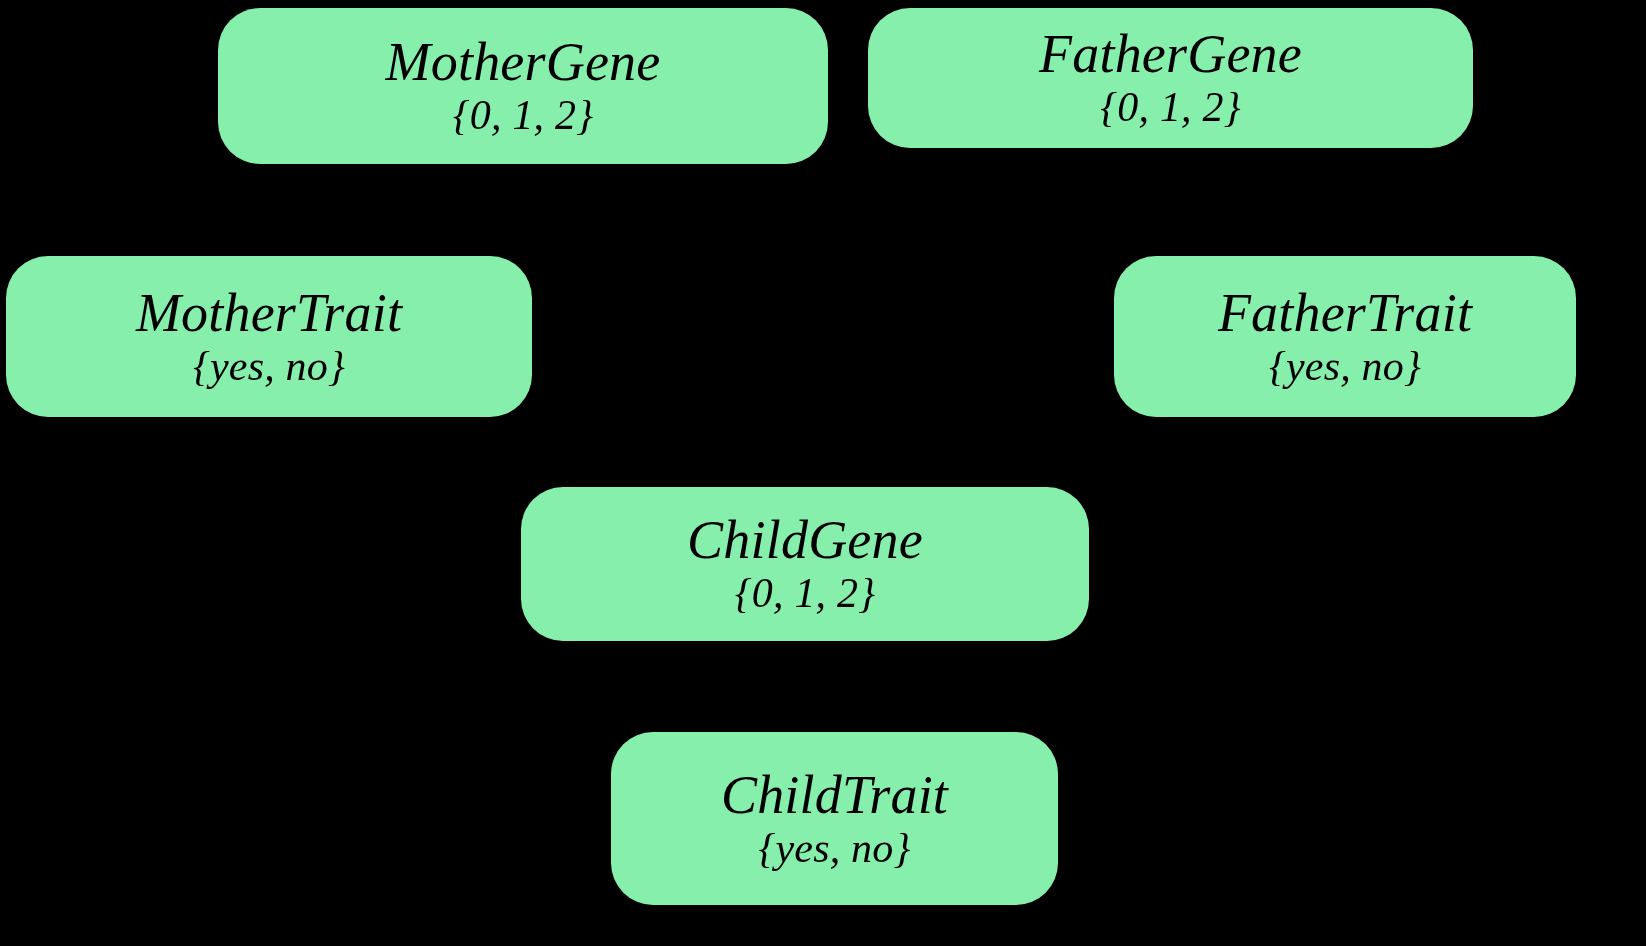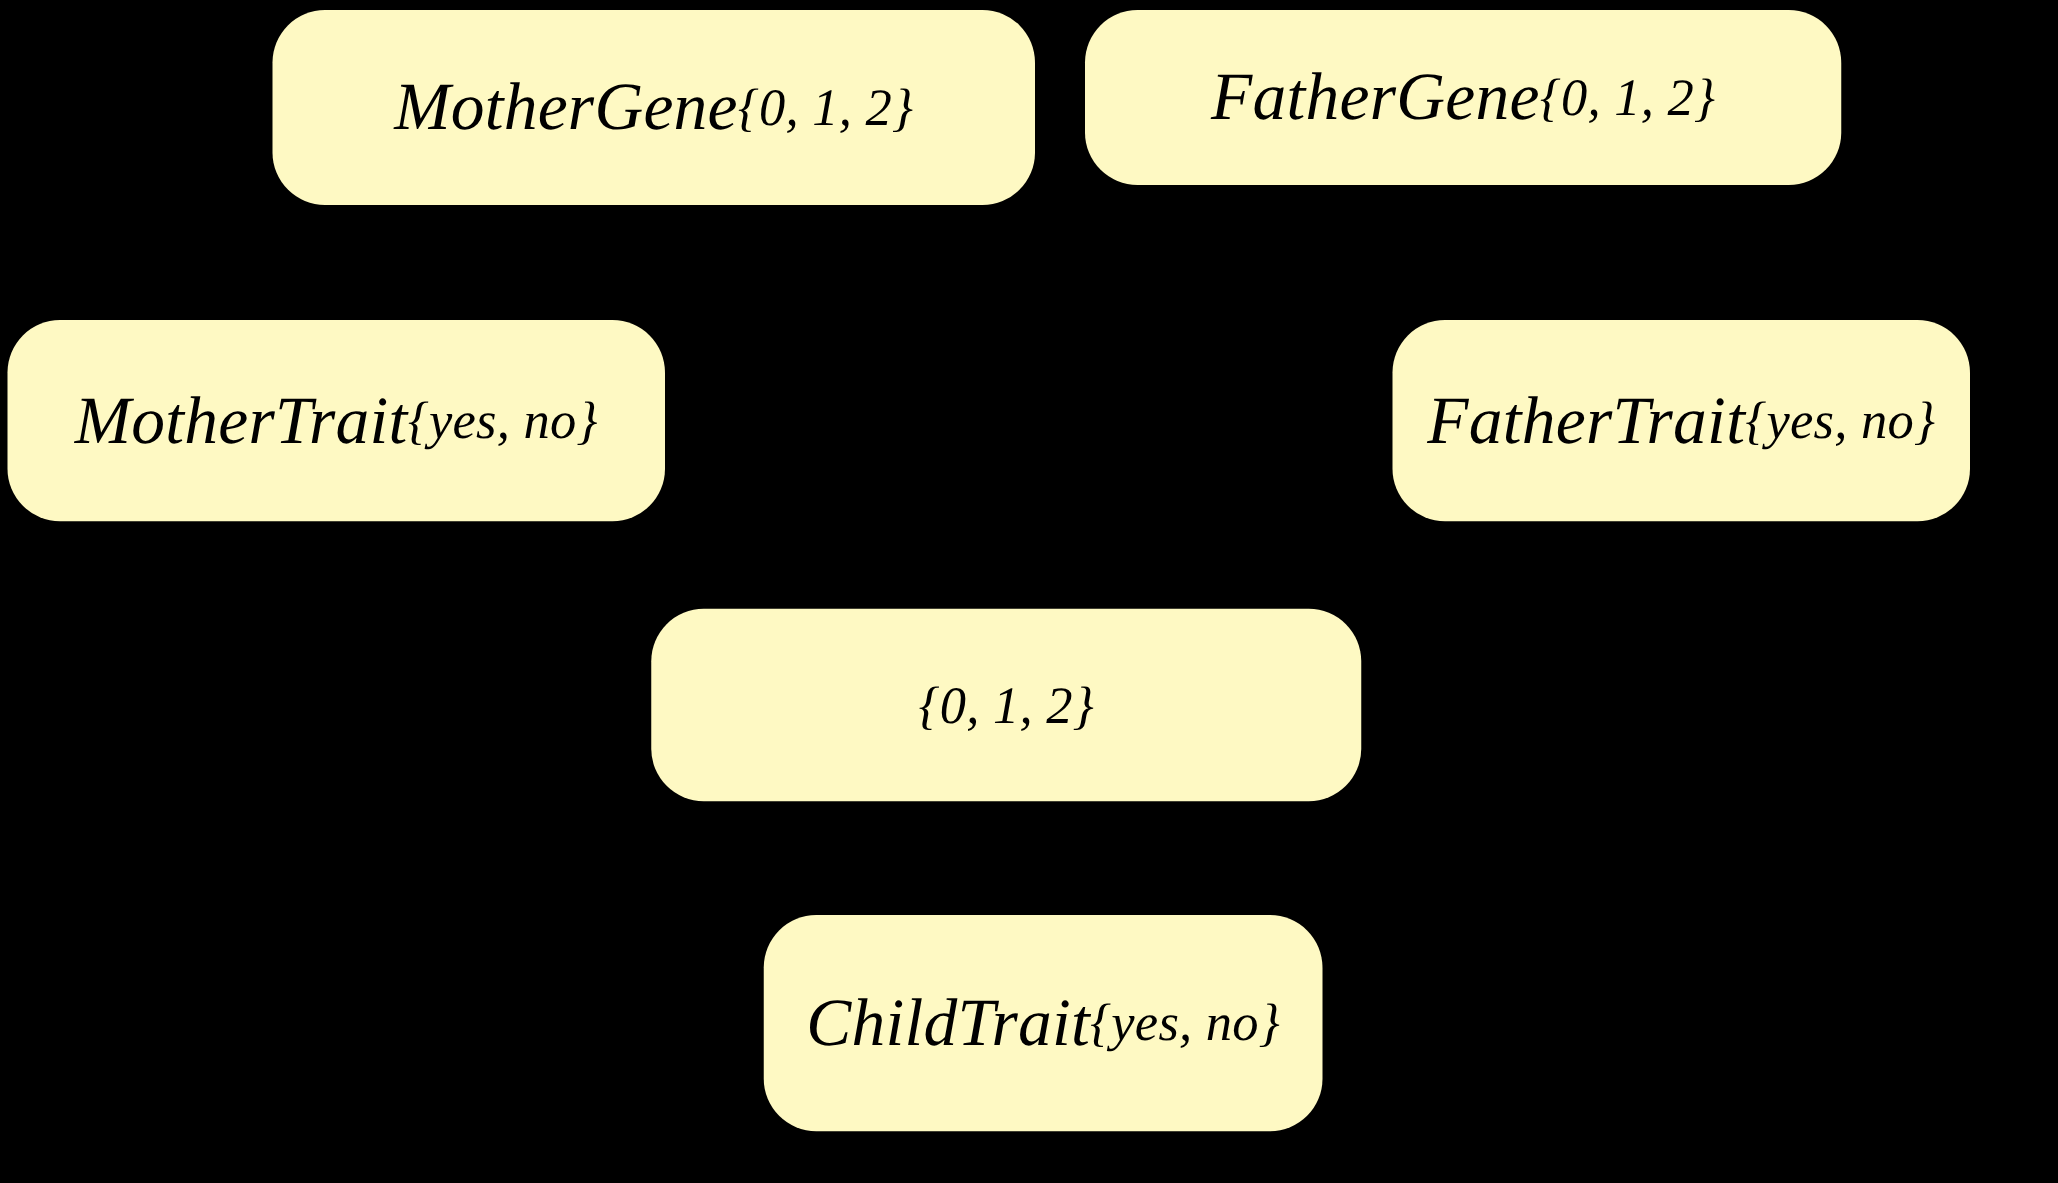--- a/index.html
+++ b/index.html
@@ -11,25 +11,25 @@
   #canvas {
     position: relative;
     width: 1646px;
     height: 946px;
     background: #000000;
     overflow: hidden;
     font-family: "Liberation Serif", "DejaVu Serif", serif;
   }
   .node {
     position: absolute;
-    background: #fef9c3;
+    background: #86efac;
     border-radius: 42px;
     box-sizing: border-box;
     display: flex;
-    flex-direction: row;
+    flex-direction: column;
     align-items: center;
     justify-content: center;
     color: #000000;
     font-style: italic;
     line-height: 1.06;
     text-align: center;
     padding: 0 10px;
     overflow: hidden;
   }
   .node .nlabel {
@@ -73,20 +73,21 @@
     <span class="nlabel">MotherTrait</span>
     <span class="ndomain">{yes, no}</span>
   </div>
 
   <div class="node" id="node-father-trait">
     <span class="nlabel">FatherTrait</span>
     <span class="ndomain">{yes, no}</span>
   </div>
 
   <div class="node" id="node-child-gene">
+    <span class="nlabel">ChildGene</span>
     <span class="ndomain">{0, 1, 2}</span>
   </div>
 
   <div class="node" id="node-child-trait">
     <span class="nlabel">ChildTrait</span>
     <span class="ndomain">{yes, no}</span>
   </div>
 
 </div>
 

